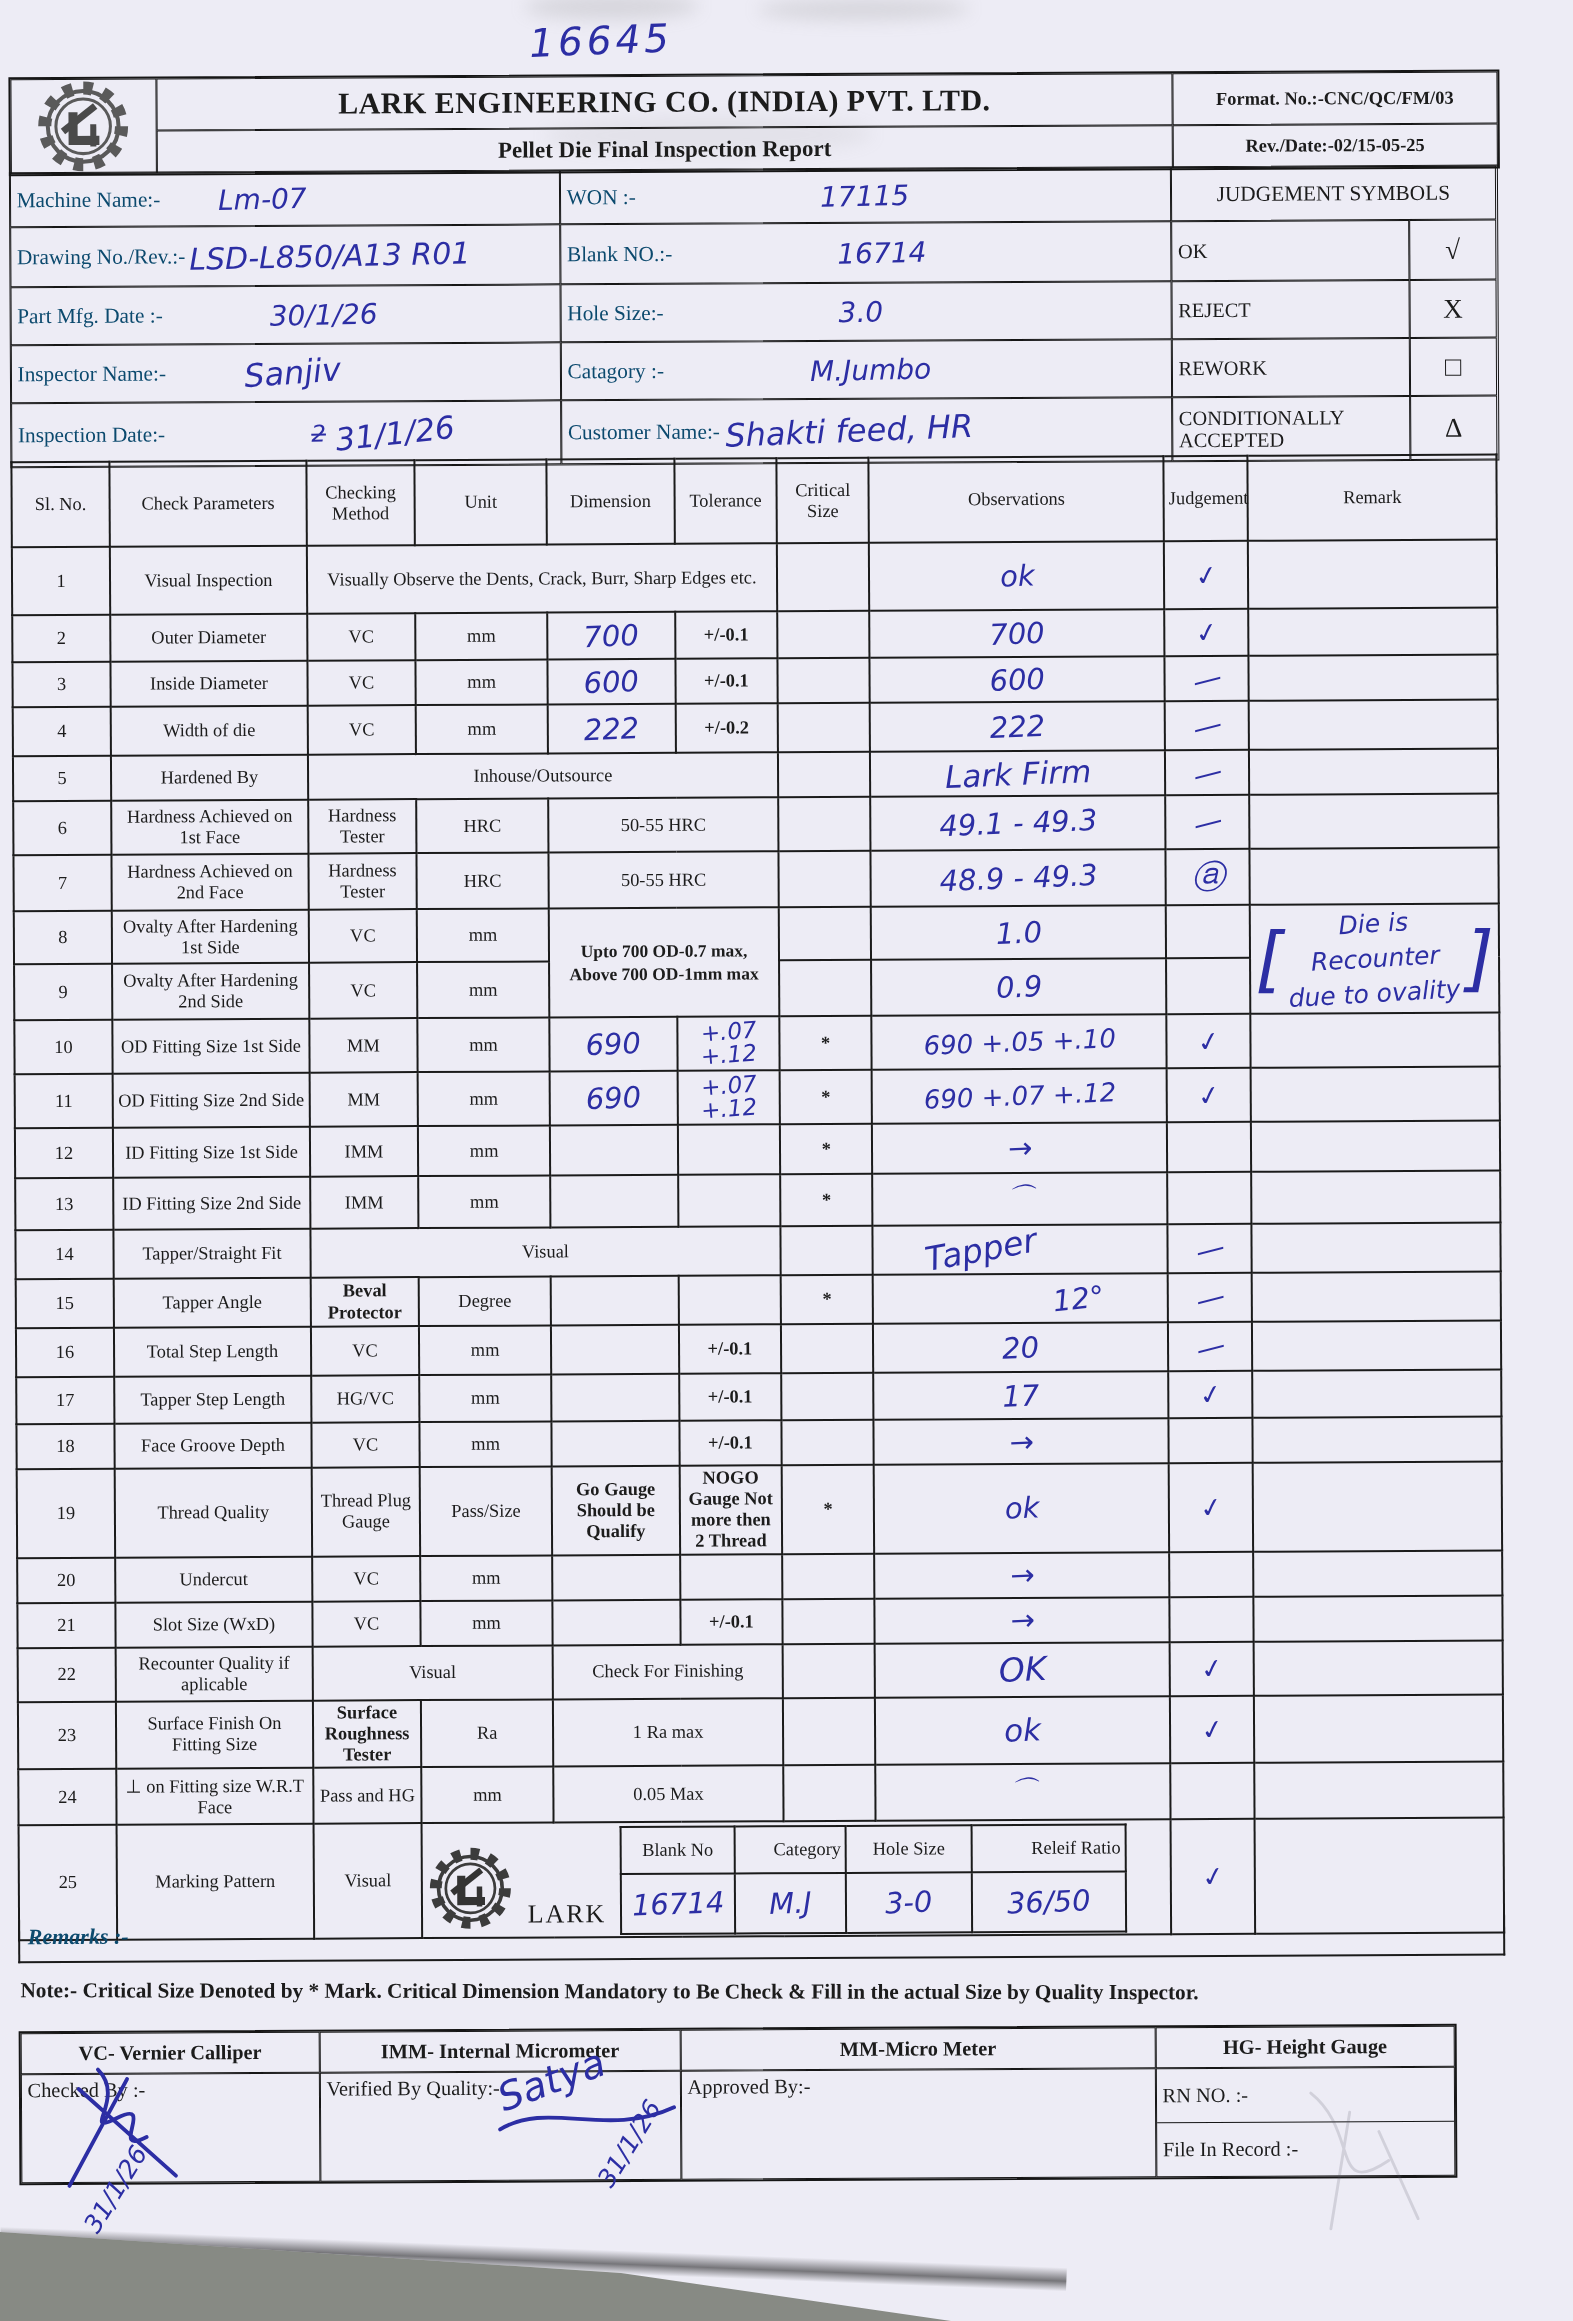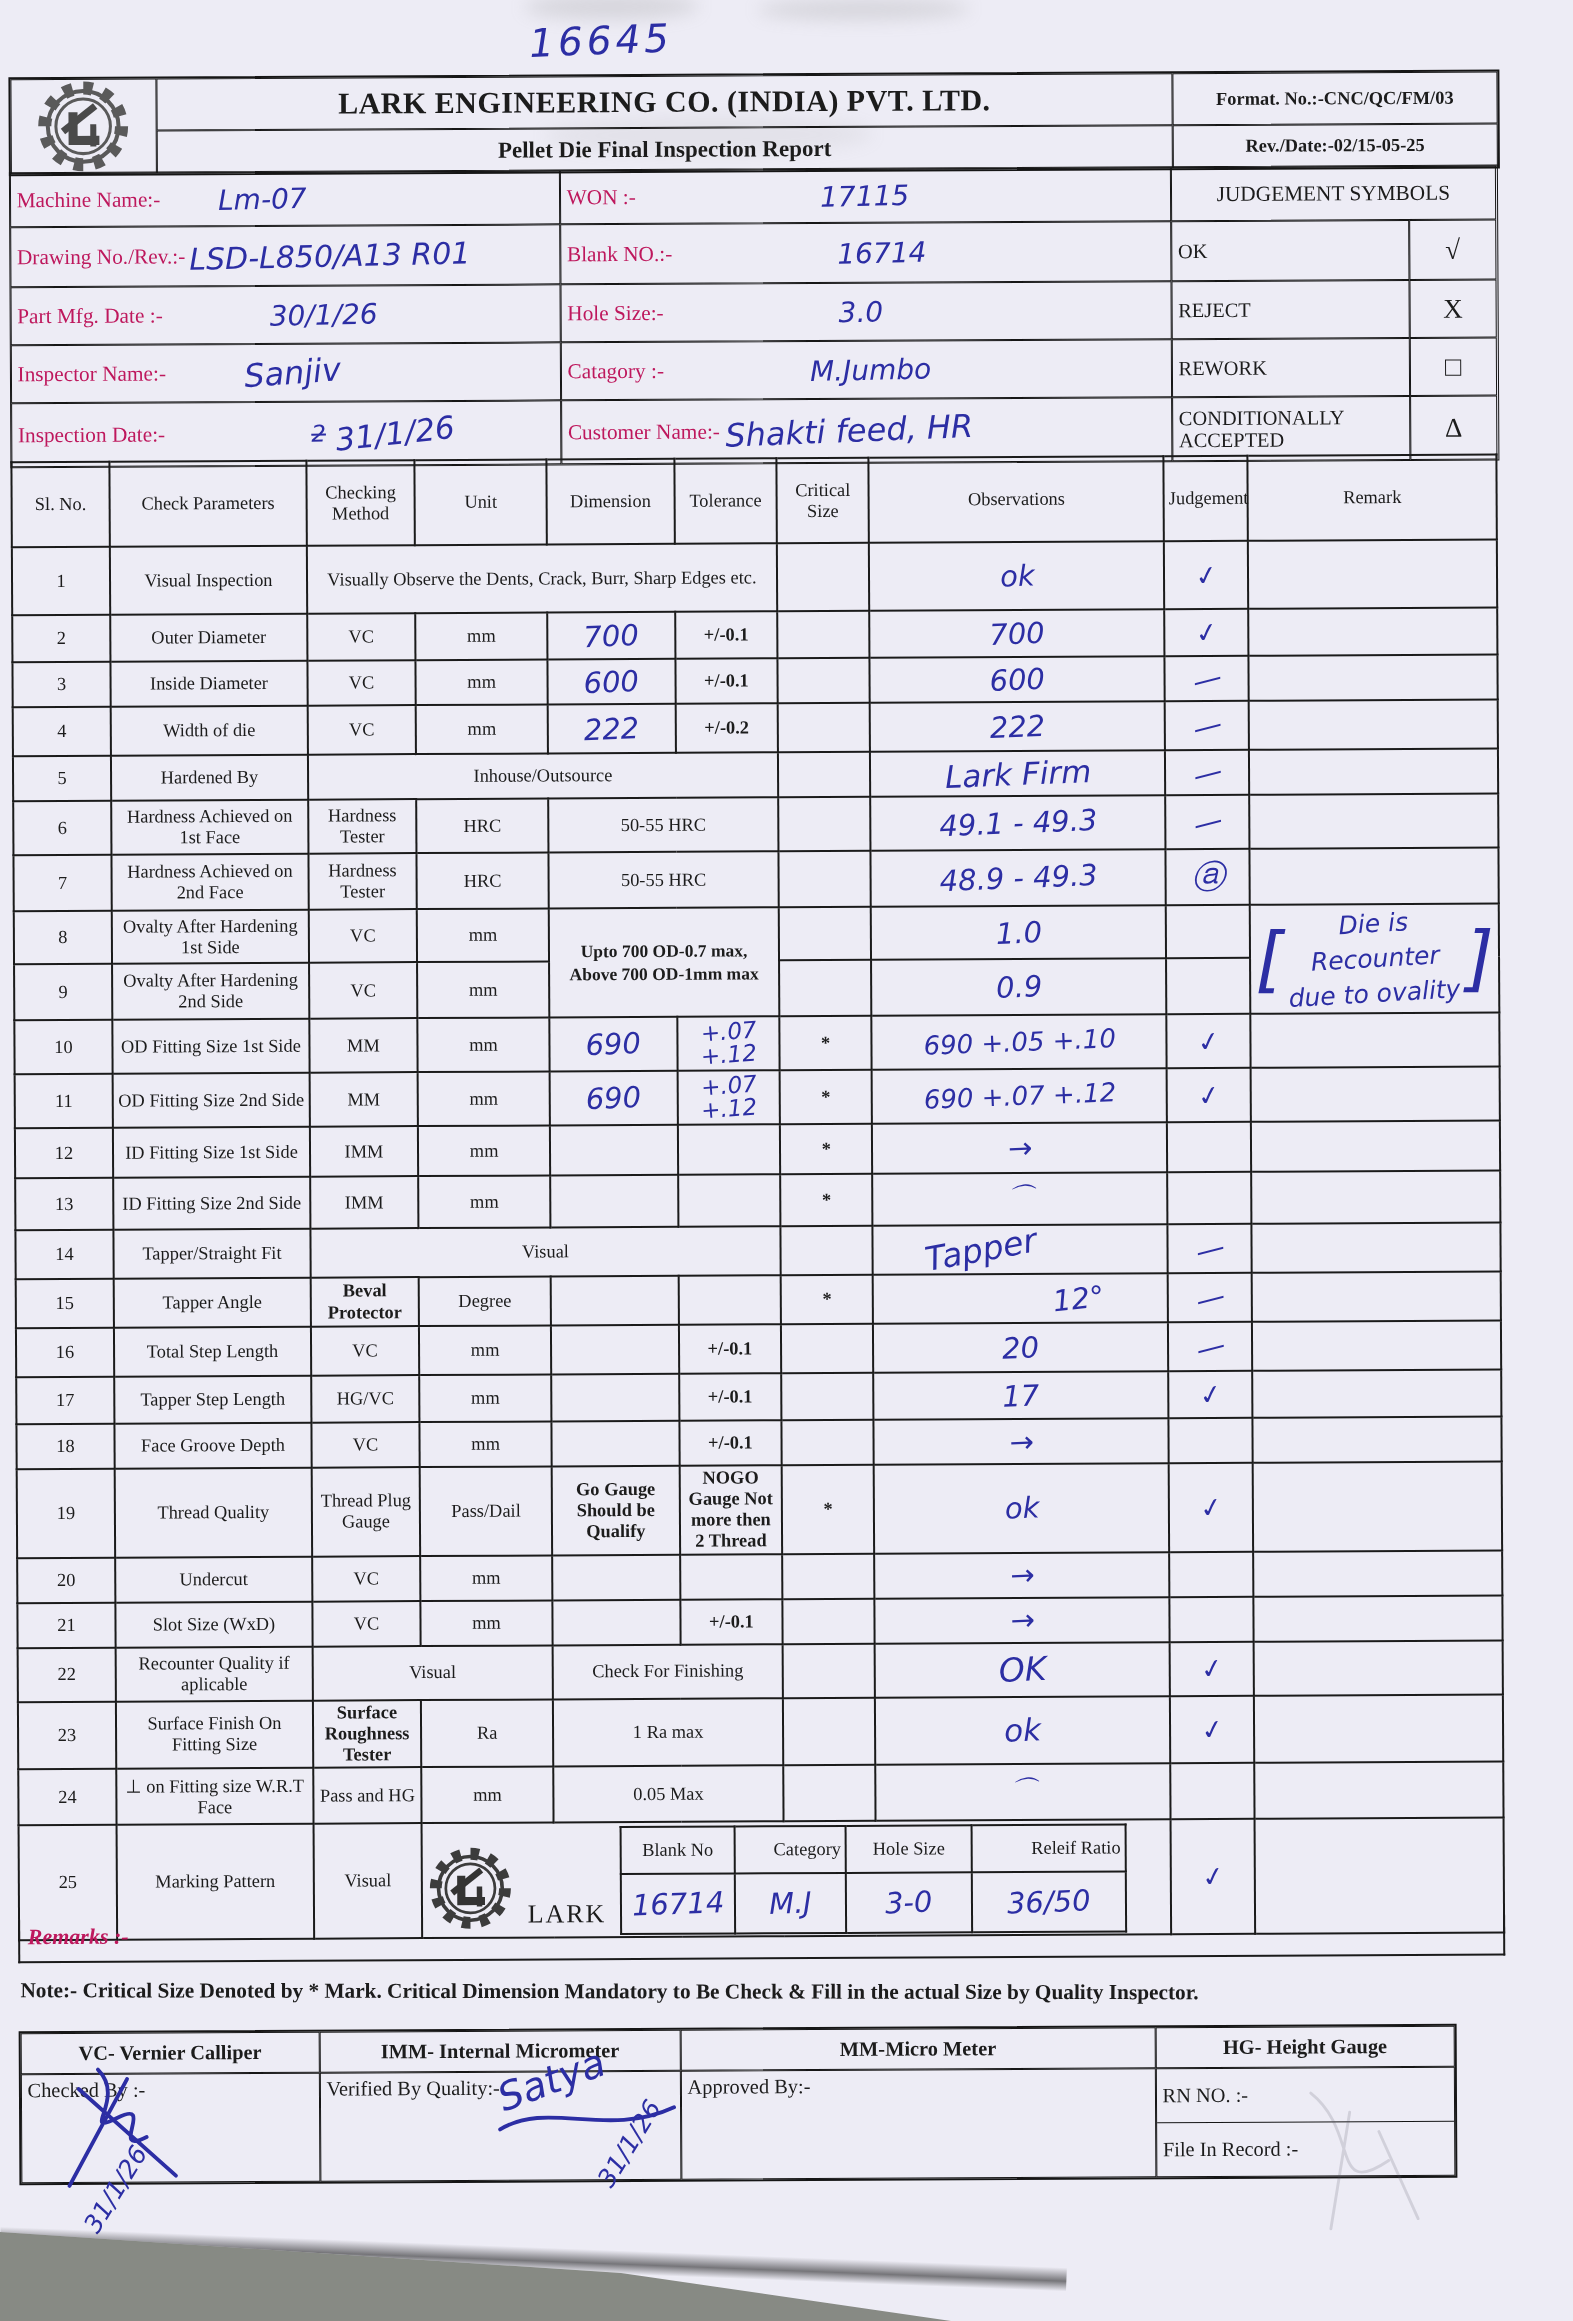--- a/index.html
+++ b/index.html
@@ -23,21 +23,21 @@
   .hcell{border:1.9px solid #161616;display:flex;align-items:center;justify-content:center;text-align:center;}
   .logo-cell{grid-row:1/3;}
   .company{font-size:30px;font-weight:bold;letter-spacing:0.5px;}
   .rpt-title{font-size:23px;font-weight:bold;}
   .fmt{font-size:18.4px;font-weight:bold;}
   
   .info{position:absolute;left:7.8px;top:169px;width:1487px;display:grid;
         grid-template-columns:550px 611px 238px 87px;
         grid-template-rows:54px 60px 58px 58px 64px;border:1.9px solid #161616;}
   .icell{border:1.9px solid #161616;display:flex;align-items:center;padding:1.9px 5.8px;position:relative;overflow:visible;}
-  .ilabel{font-size:21.3px;color:#be185d;white-space:nowrap;}
+  .ilabel{font-size:21.3px;color:#0c4a6e;white-space:nowrap;}
   .ival{font-size:28px;margin-left:58px;transform:rotate(-1deg);white-space:nowrap;}
   .jshead{justify-content:center;font-size:21.3px;}
   .jslabel{font-size:20.4px;}
   .jssym{justify-content:center;font-size:27px;}
   .strike{text-decoration:line-through;margin-right:9.7px;font-size:23px;}
   
   table.main{position:absolute;left:7.8px;top:458px;width:1487px;border-collapse:collapse;table-layout:fixed;}
   table.main td,table.main th{border:2.3px solid #1b1b1b;padding:1px 3.9px;vertical-align:middle;
         font-size:18.4px;color:#1c1c1c;text-align:center;overflow:visible;}
   th.colh{font-weight:normal;font-size:19.4px;}
@@ -431,21 +431,21 @@
       <td></td>
       <td><span class="hw obs">→</span></td>
       <td></td>
       <td></td>
     </tr>
 
     <tr style="height:85px">
       <td>19</td>
       <td class="param">Thread Quality</td>
       <td>Thread Plug Gauge</td>
-      <td>Pass/Dail</td>
+      <td>Pass/Size</td>
       <td class="sm">Go Gauge Should be Qualify</td>
       <td class="sm">NOGO Gauge Not more then 2 Thread</td>
       <td class="crit">*</td>
       <td><span class="hw obs">ok</span></td>
       <td><span class="hw jmark">✓</span></td>
       <td></td>
     </tr>
 
     <tr style="height:45px">
       <td>20</td>

